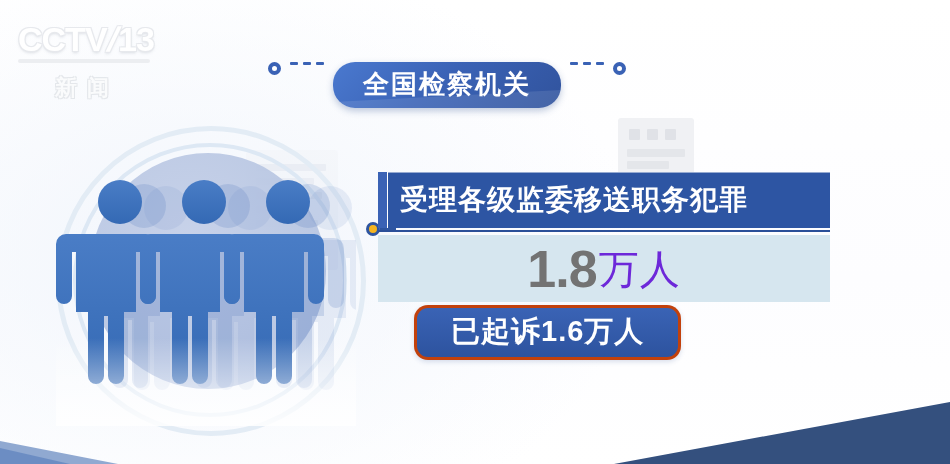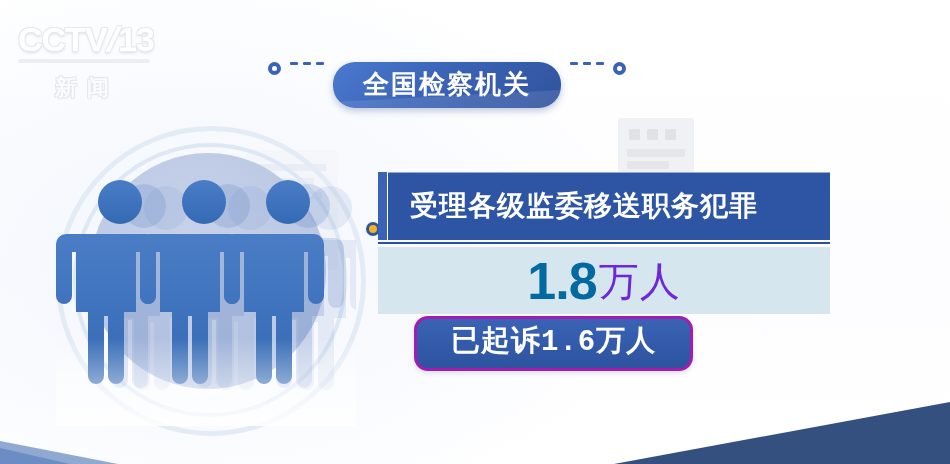--- a/index.html
+++ b/index.html
@@ -245,25 +245,25 @@
 
   
   .info {
     position: absolute;
     left: 378px;
     top: 172px;
     width: 452px;
   }
   .head-band {
     position: relative;
-    height: 68px;
+    height: 56px;
     background: #2d55a3;
     display: flex;
     align-items: center;
-    padding-left: 32px;
+    padding-left: 22px;
     box-sizing: border-box;
     box-shadow: 0 1px 0 rgba(255,255,255,.5) inset;
   }
   .head-band .accent {
     position: absolute;
     left: 0;
     top: 0;
     width: 9px;
     height: 100%;
     background: #3a62b5;
@@ -284,45 +284,44 @@
   }
   .value-panel {
     margin-top: 3px;
     height: 67px;
     background: #d6e6ef;
     display: flex;
     align-items: center;
     justify-content: center;
   }
   .value-panel .num {
-    color: #0369a1;
+    color: #737373;
     font-size: 52px;
     font-weight: bold;
     line-height: 1;
     letter-spacing: -1px;
   }
   .value-panel .unit {
     color: #6d28d9;
     font-size: 40px;
     font-weight: normal;
     line-height: 1;
     margin-left: 2px;
     letter-spacing: 1px;
   }
 
   
   .badge-outer {
     position: absolute;
     left: 414px;
-    top: 316px;
+    top: 305px;
     padding: 3px;
     border-radius: 14px;
-    background: #a21caf;
+    background: #c2410c;
     box-shadow: 0 2px 5px rgba(52,82,148,.18);
-    font-family: Liberation Mono, monospace;
   }
   .badge {
     padding: 7px 34px 9px;
     border-radius: 11px;
     background: linear-gradient(180deg, #3a63b5 0%, #2d539f 100%);
     color: #ffffff;
     font-size: 29px;
     font-weight: bold;
     letter-spacing: 1px;
     line-height: 1.14;

